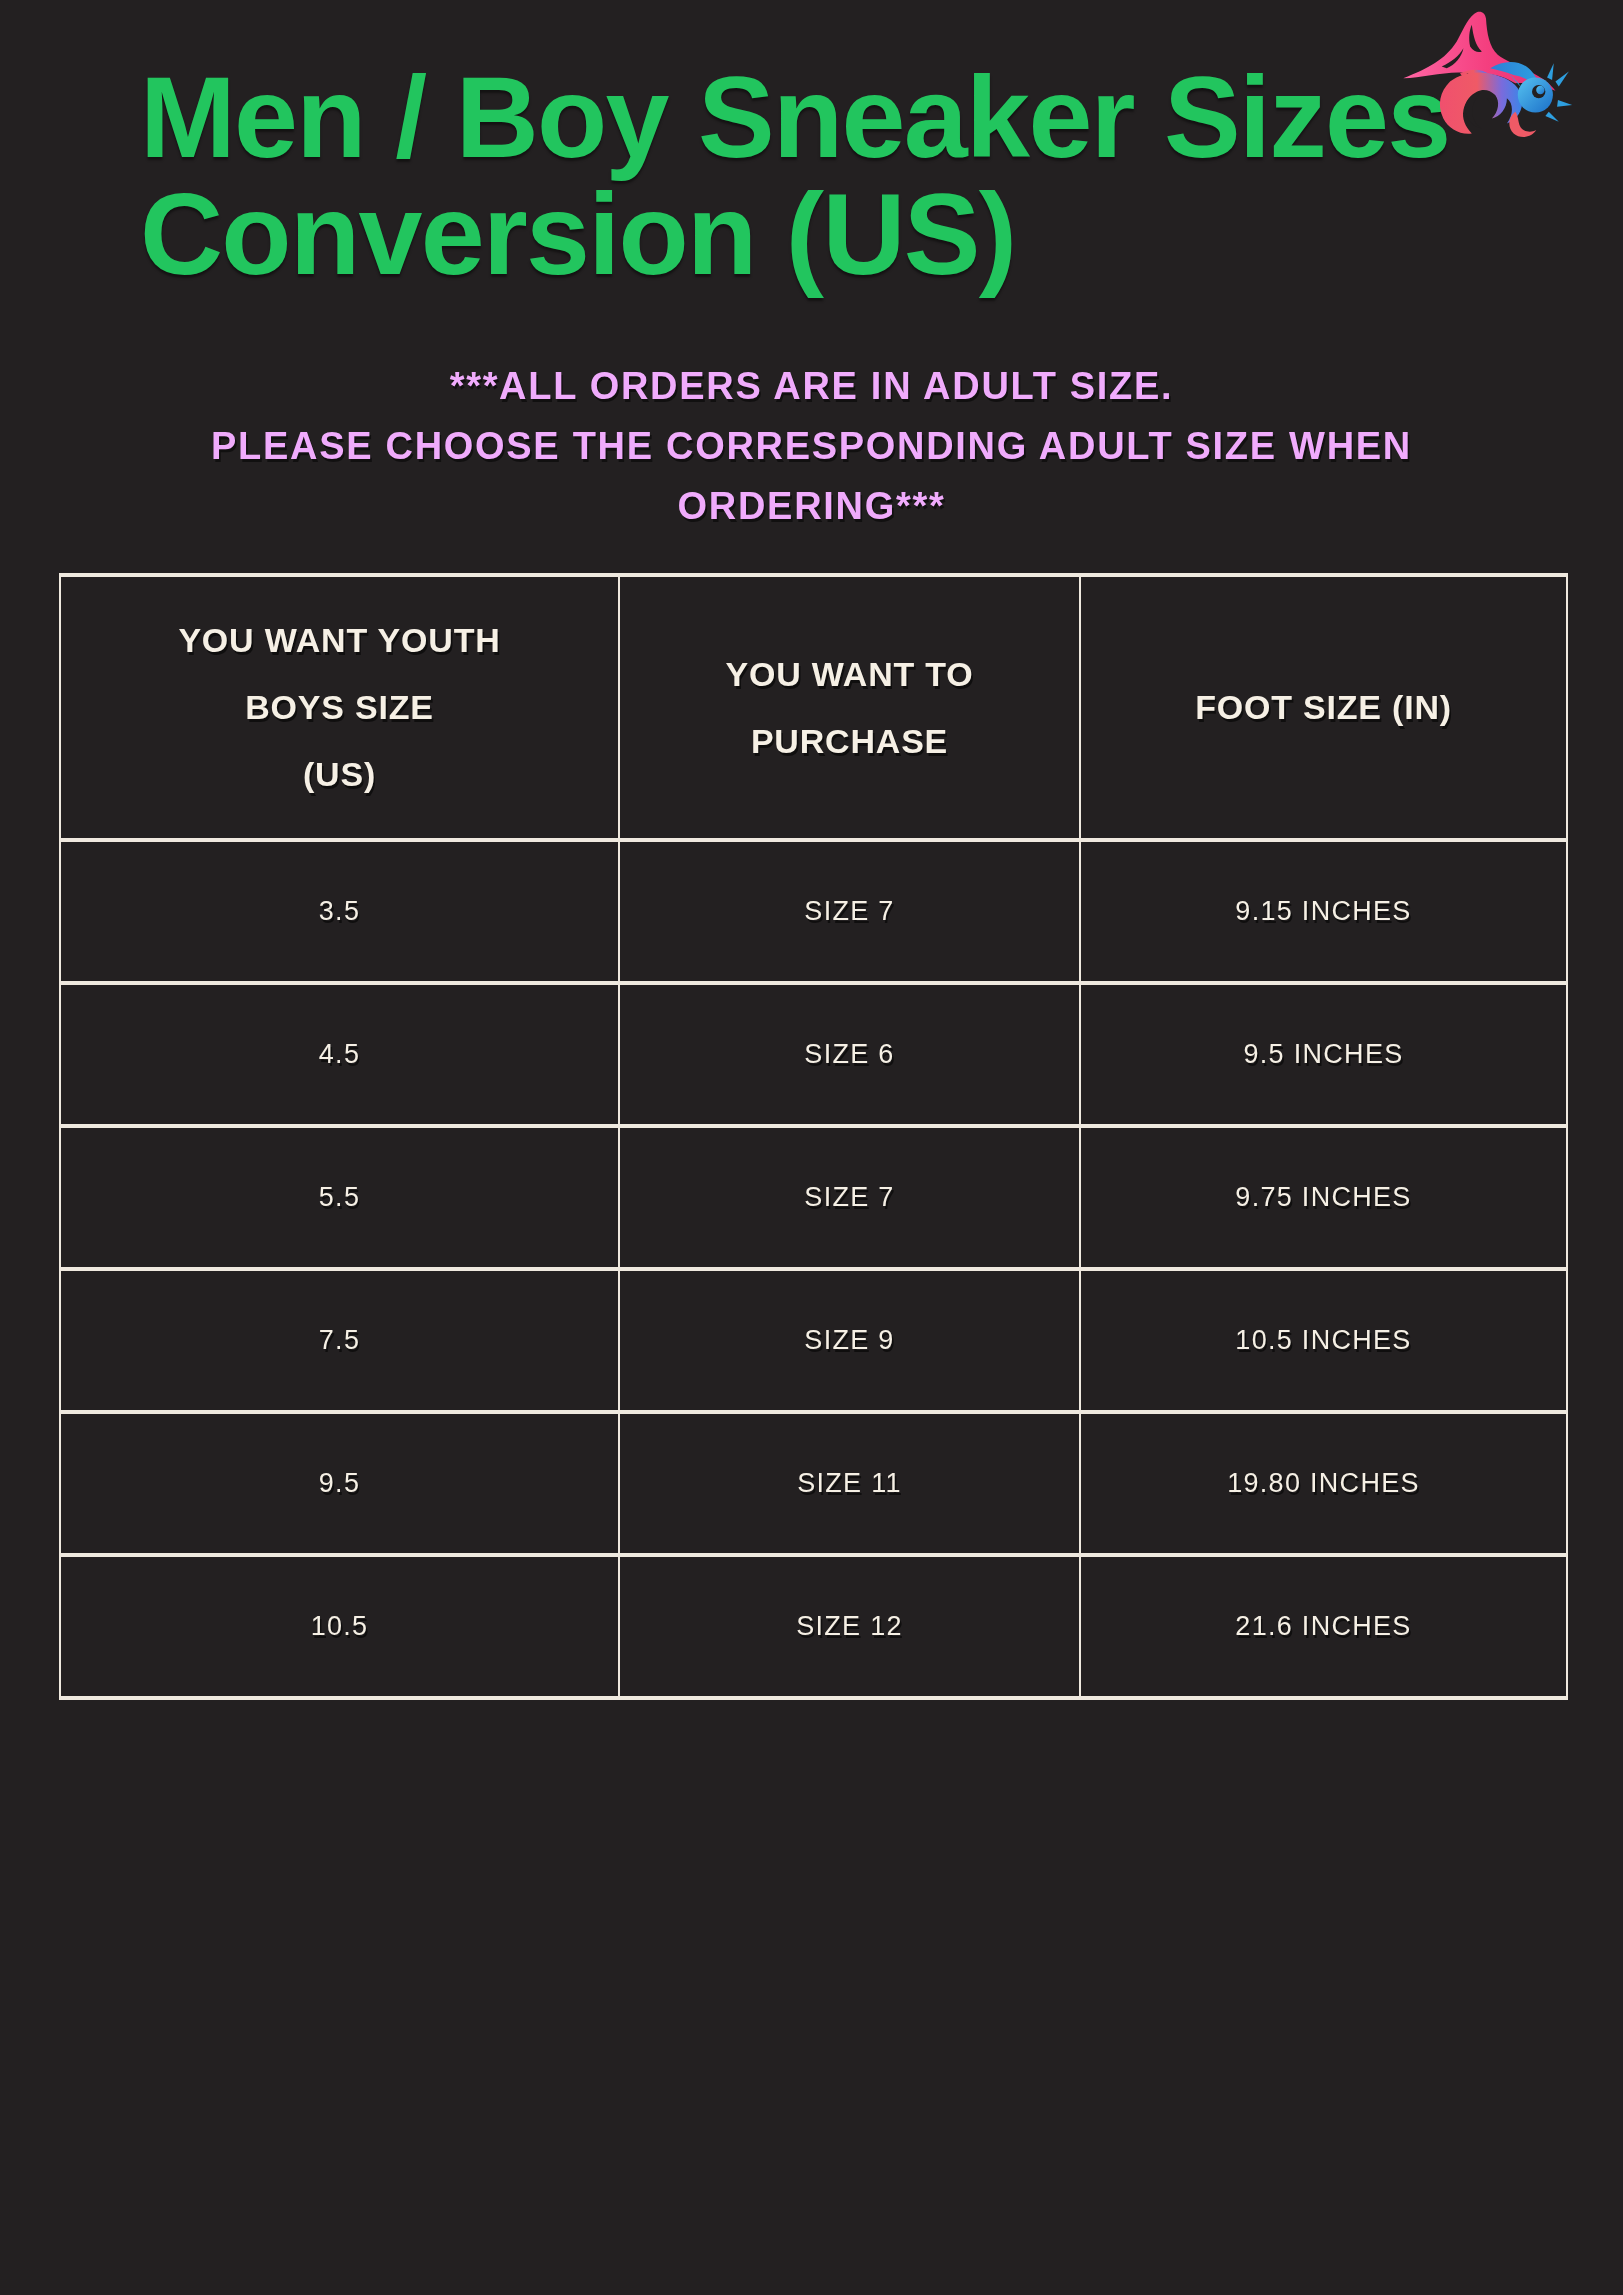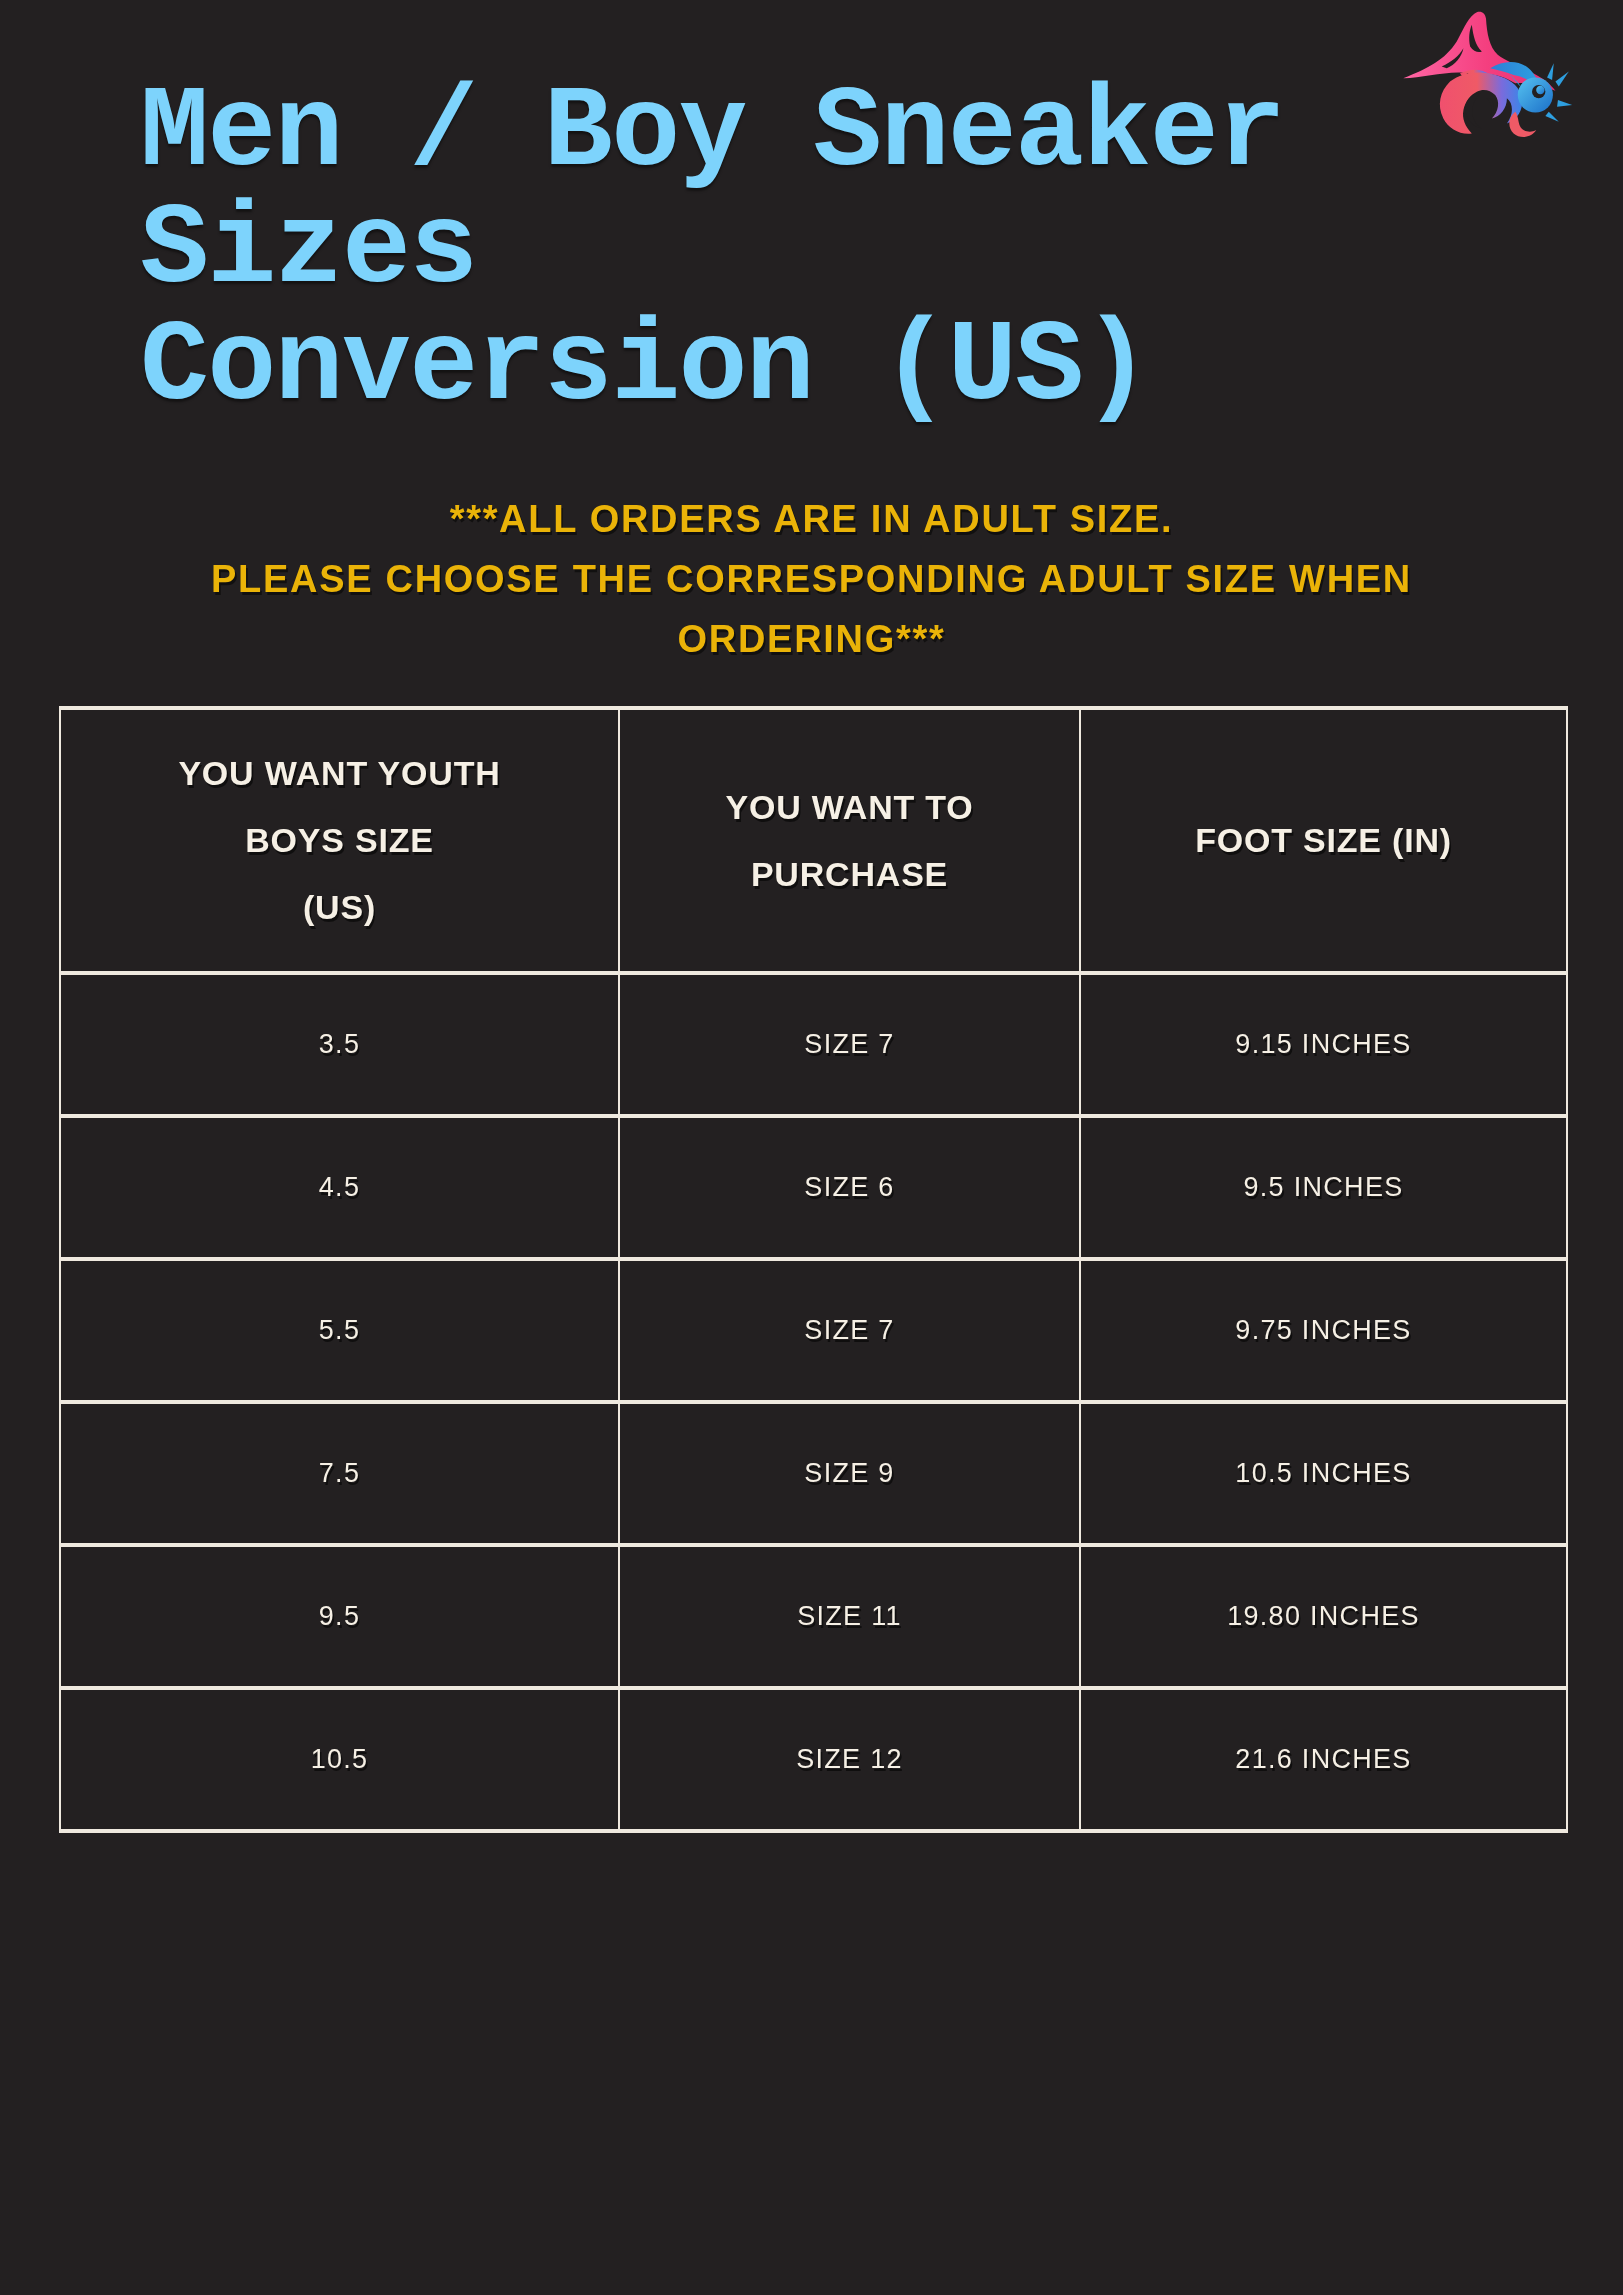--- a/index.html
+++ b/index.html
@@ -17,40 +17,39 @@
   .logo {
     position: absolute;
     top: 8.3px;
     right: 47px;
     width: 185px;
     height: 138px;
   }
 
   .title {
     margin: 0;
-    padding: 75px 50px 0 140px;
+    padding: 59px 50px 0 140px;
     font-size: 115px;
     line-height: 117px;
     font-weight: 700;
     letter-spacing: -1.7px;
-    color: #7dd3fc;
+    color: #22c55e;
     text-shadow: 0 3.3px 2.5px rgba(0,0,0,0.45);
-    font-family: Liberation Mono, monospace;
   }
   .title-line { display: block; }
 
   .notice {
     margin: 63px 50px 0 50px;
     text-align: center;
     font-size: 38px;
     line-height: 60px;
     font-weight: 700;
     letter-spacing: 1.7px;
     white-space: pre-line;
-    color: #eab308;
+    color: #f0abfc;
     text-shadow: 1.7px 2.5px 0 rgba(0,0,0,0.5);
   }
 
   table.size-table {
     border-collapse: collapse;
     table-layout: fixed;
     margin: 37px 16px 0 59px;
     width: 1507px;
   }
   .size-table th,

